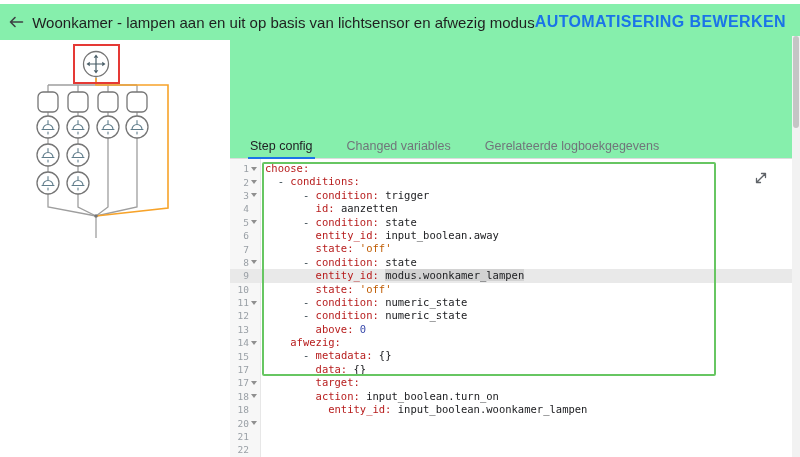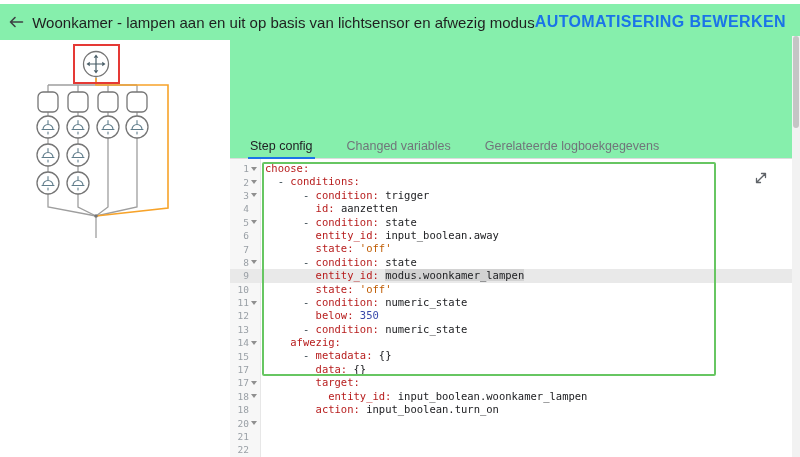--- a/index.html
+++ b/index.html
@@ -240,28 +240,28 @@
           <div class="code-row"><span>  </span><span class="tk-dash">- </span><span class="tk-key">conditions:</span></div>
           <div class="code-row"><span>      </span><span class="tk-dash">- </span><span class="tk-key">condition:</span><span> </span><span class="tk-plain">trigger</span></div>
           <div class="code-row"><span>        </span><span class="tk-key">id:</span><span> </span><span class="tk-plain">aanzetten</span></div>
           <div class="code-row"><span>      </span><span class="tk-dash">- </span><span class="tk-key">condition:</span><span> </span><span class="tk-plain">state</span></div>
           <div class="code-row"><span>        </span><span class="tk-key">entity_id:</span><span> </span><span class="tk-plain">input_boolean.away</span></div>
           <div class="code-row"><span>        </span><span class="tk-key">state:</span><span> </span><span class="tk-str">'off'</span></div>
           <div class="code-row"><span>      </span><span class="tk-dash">- </span><span class="tk-key">condition:</span><span> </span><span class="tk-plain">state</span></div>
           <div class="code-row active"><span>        </span><span class="tk-key">entity_id:</span><span> </span><span class="tk-plain token-selected">modus.woonkamer_lampen</span></div>
           <div class="code-row"><span>        </span><span class="tk-key">state:</span><span> </span><span class="tk-str">'off'</span></div>
           <div class="code-row"><span>      </span><span class="tk-dash">- </span><span class="tk-key">condition:</span><span> </span><span class="tk-plain">numeric_state</span></div>
-          <div class="code-row"><span>        </span><span class="tk-key">below:</span><span> </span><span class="tk-num">350</span></div>
           <div class="code-row"><span>      </span><span class="tk-dash">- </span><span class="tk-key">condition:</span><span> </span><span class="tk-plain">numeric_state</span></div>
+          <div class="code-row"><span>        </span><span class="tk-key">above:</span><span> </span><span class="tk-num">0</span></div>
           <div class="code-row"><span>    </span><span class="tk-key">afwezig:</span></div>
           <div class="code-row"><span>      </span><span class="tk-dash">- </span><span class="tk-key">metadata:</span><span> </span><span class="tk-plain">{}</span></div>
           <div class="code-row"><span>        </span><span class="tk-key">data:</span><span> </span><span class="tk-plain">{}</span></div>
           <div class="code-row"><span>        </span><span class="tk-key">target:</span></div>
+          <div class="code-row"><span>        </span><span class="tk-key">action:</span><span> </span><span class="tk-plain">input_boolean.turn_on</span></div>
           <div class="code-row"><span>          </span><span class="tk-key">entity_id:</span><span> </span><span class="tk-plain">input_boolean.woonkamer_lampen</span></div>
-          <div class="code-row"><span>        </span><span class="tk-key">action:</span><span> </span><span class="tk-plain">input_boolean.turn_on</span></div>
           <div class="highlight-box" style="top: 3px; height: 214.4px; border-color: rgb(103, 198, 98);"></div>
         </div>
       <button class="expand-btn">
         <svg width="14" height="14" viewBox="0 0 14 14">
           <path d="M2.5,11.5 L11.5,2.5 M7.5,2.5 H11.5 V6.5 M2.5,7.5 V11.5 H6.5" stroke="#5f6368" stroke-width="1.3" fill="none" stroke-linecap="round" stroke-linejoin="round"></path>
         </svg>
       </button>
     </div>
   </div>
 

